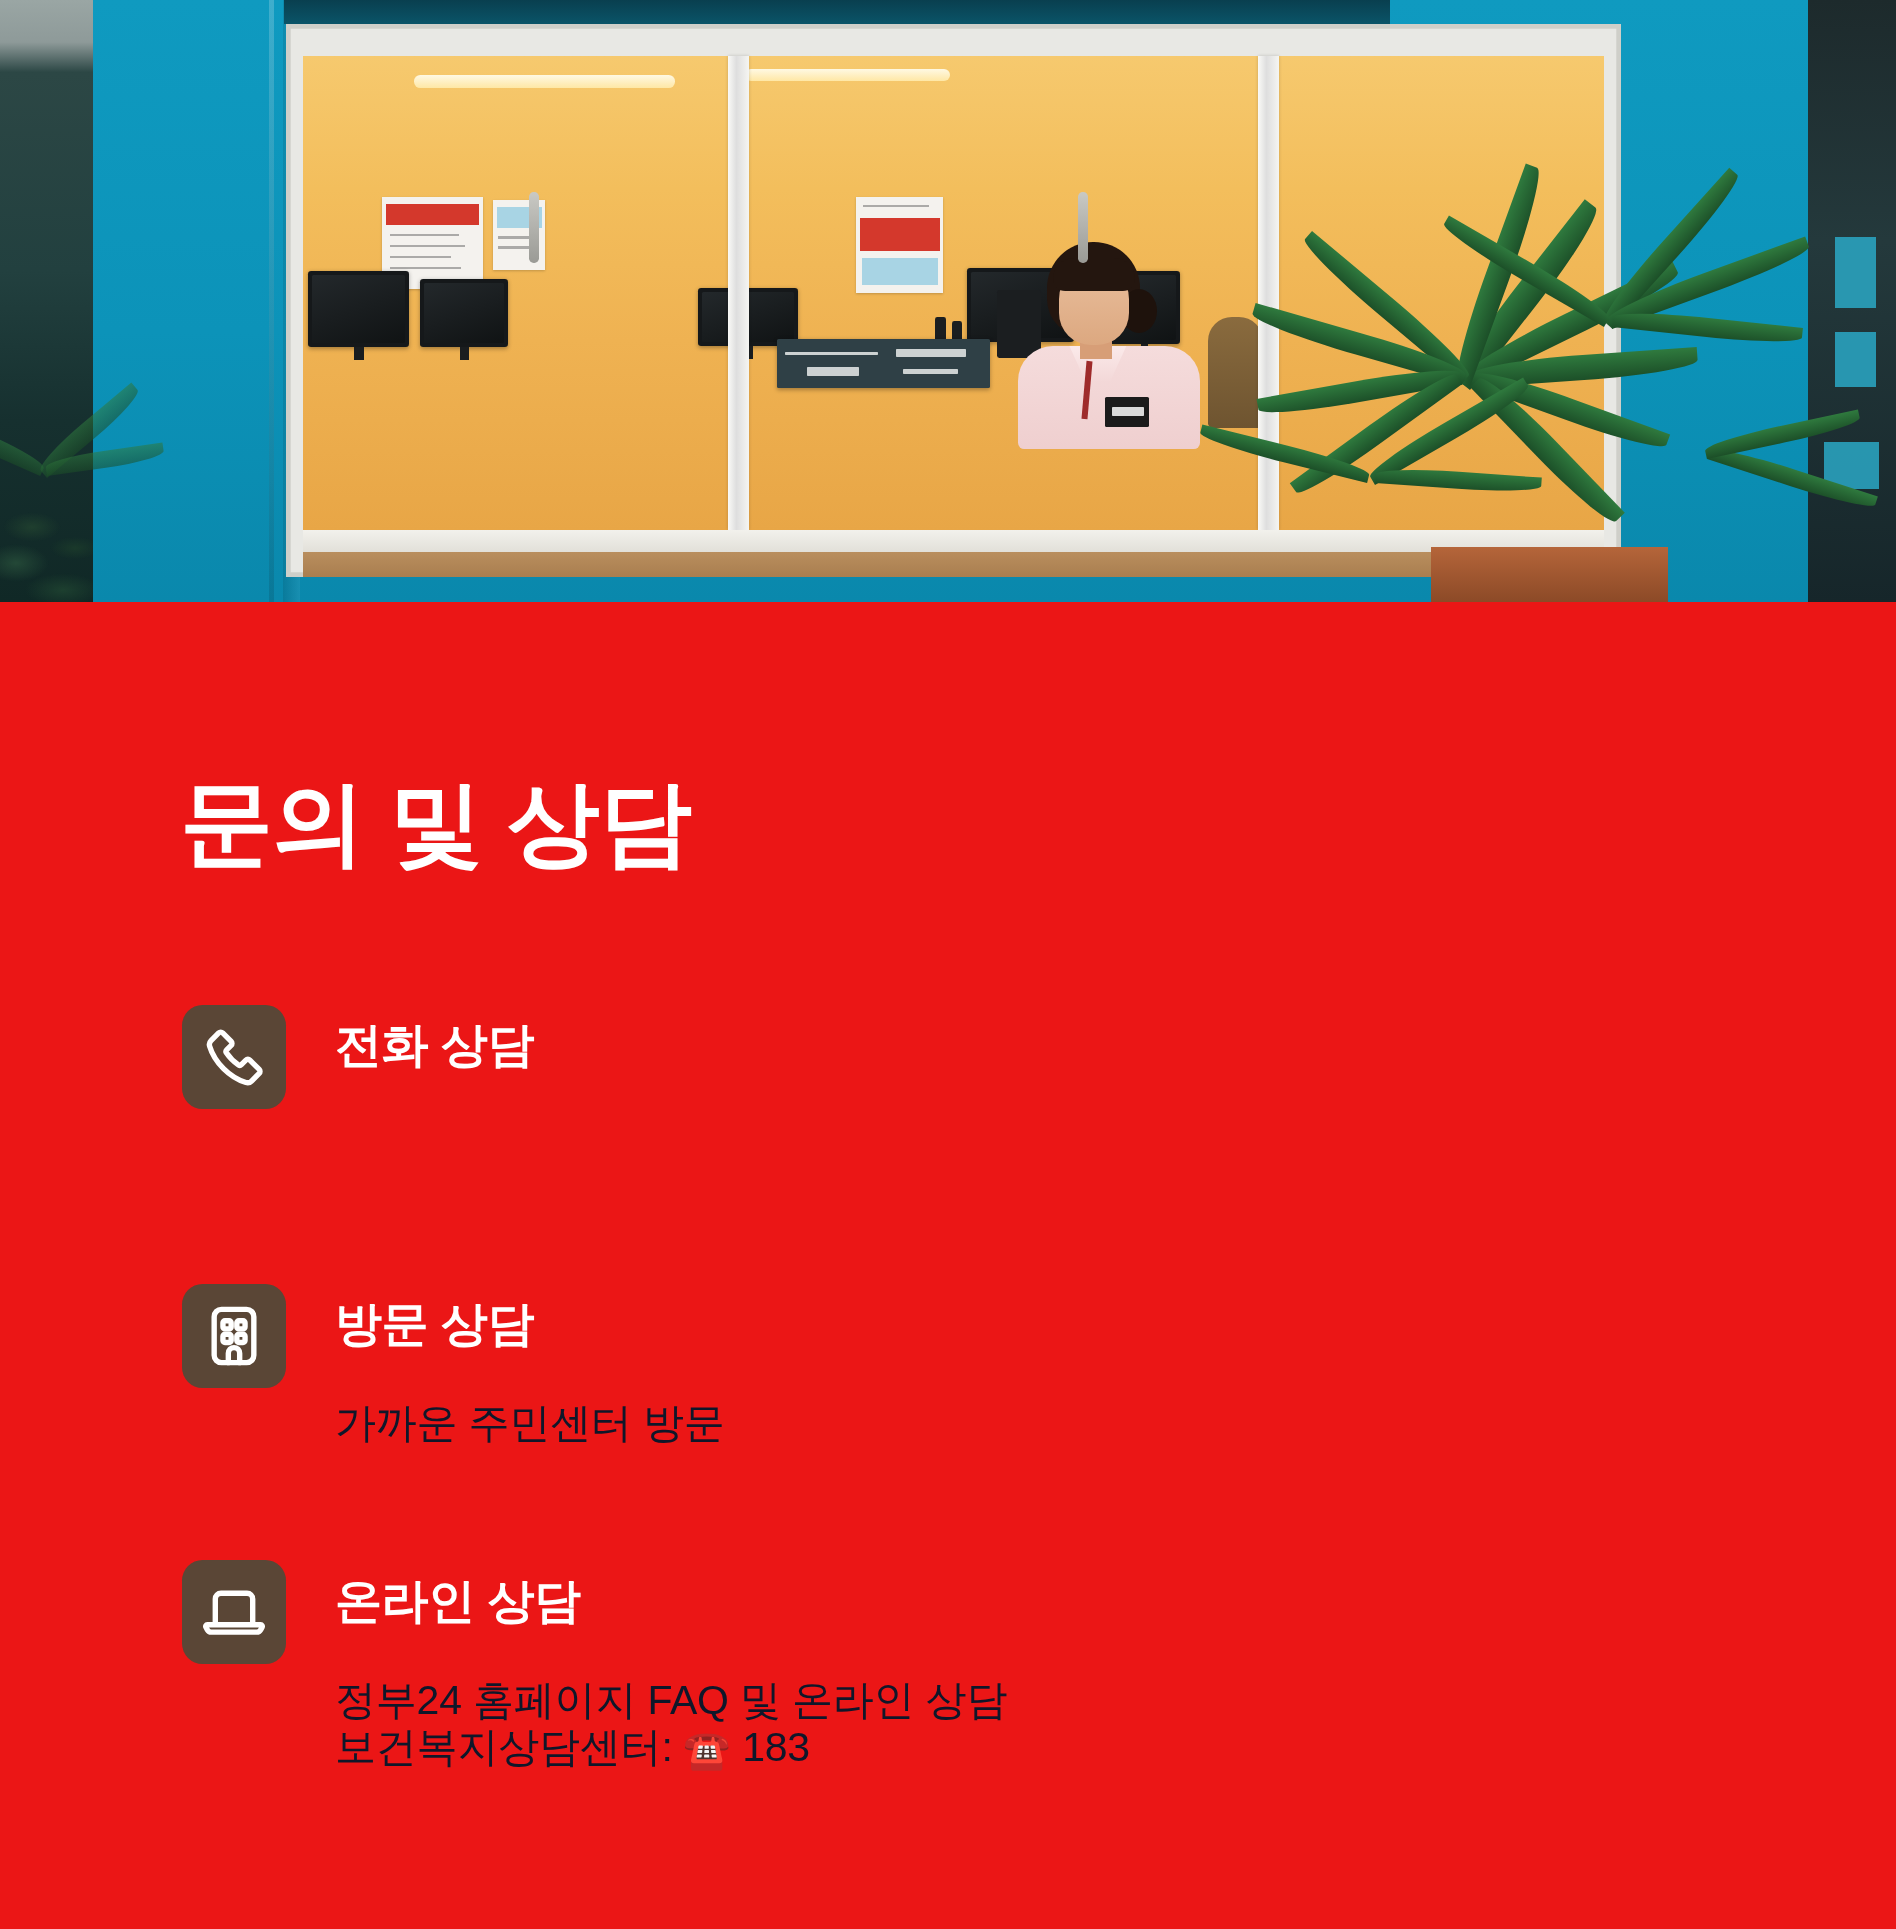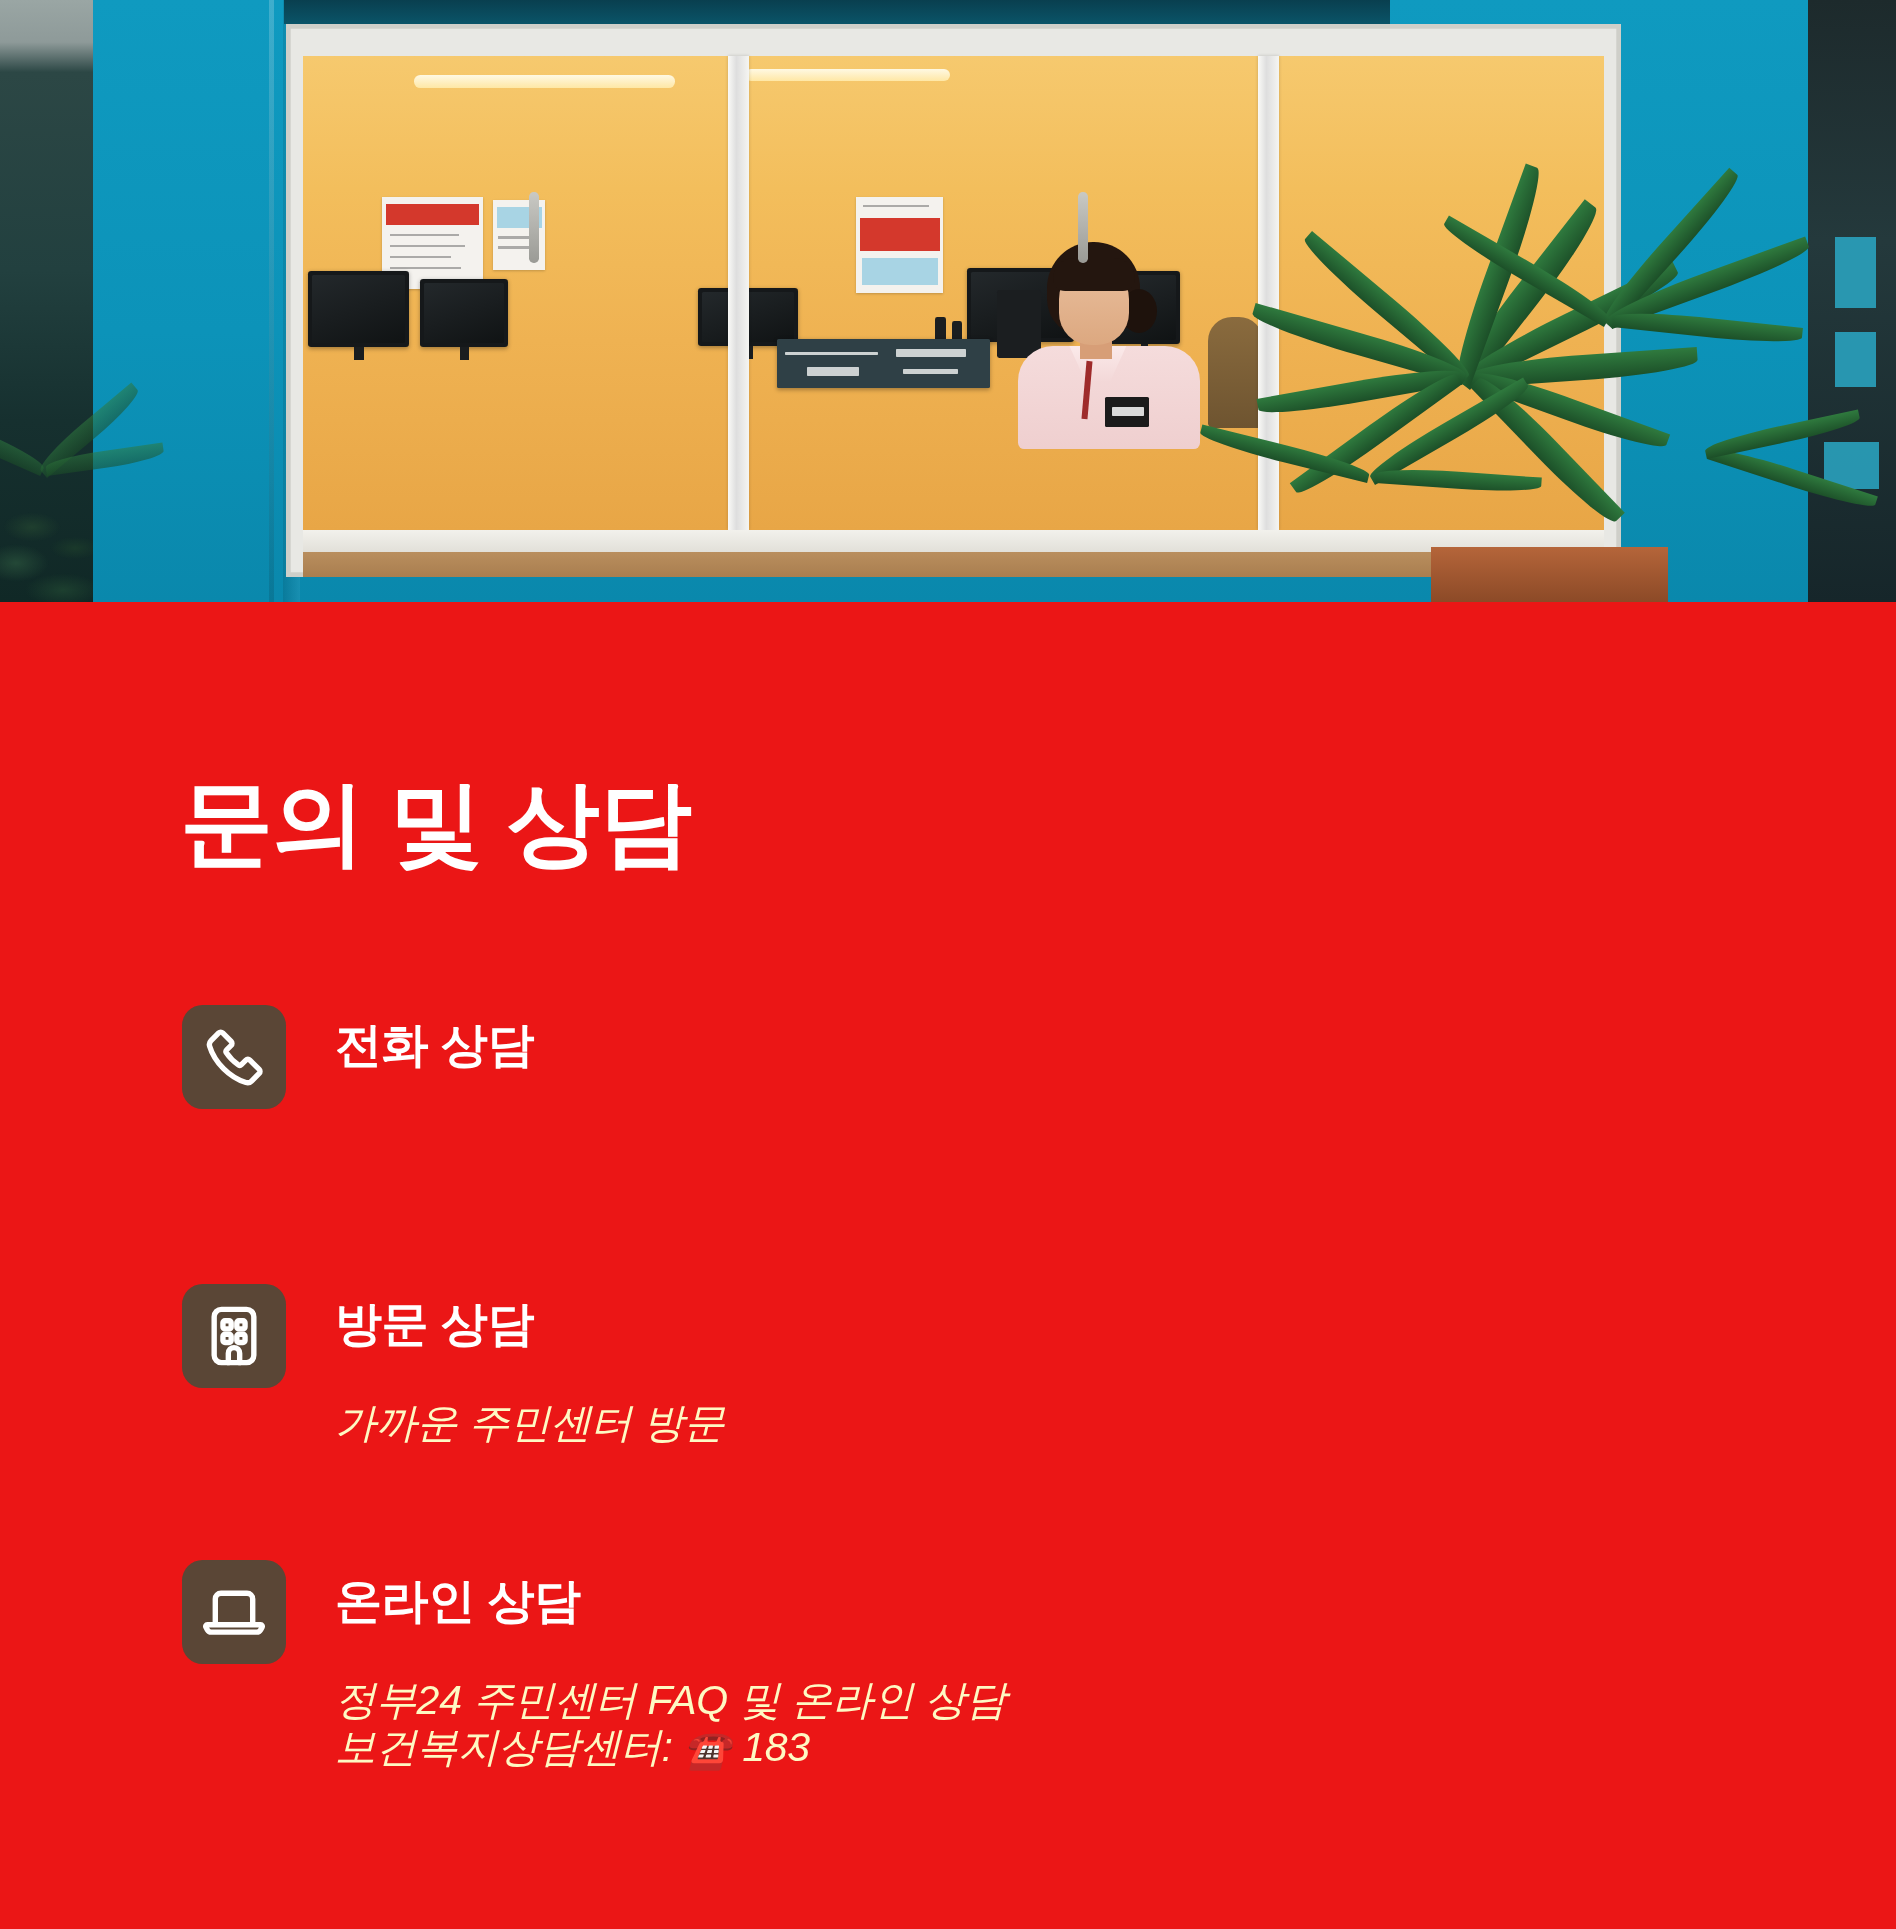--- a/index.html
+++ b/index.html
@@ -225,24 +225,23 @@
     font-weight:bold;
     color:#FFFFFF;
     white-space:nowrap;
     letter-spacing:-0.4px;
   }
   .item-sub {
     position:absolute;
     left:335px;
     font-size:41px;
     font-weight:400;
-    color:#fef9c3;
+    color:#0f172a;
     white-space:nowrap;
     letter-spacing:-0.2px;
-    font-style:italic;
   }
   .tel-emoji { font-size:38px; vertical-align:-1.6px; }
 </style>
 </head>
 <body>
 
 <div class="photo">
   <div class="ph-street-left"></div>
   <div class="ph-facade">
     <div class="ph-facade-seam"></div>
@@ -392,18 +391,18 @@
     </div>
 
     <div class="item">
       <div class="item-icon" style="top:958px;">
         <svg viewBox="0 0 24 24" fill="none" stroke="#FFFFFF" stroke-width="1.9" stroke-linecap="round" stroke-linejoin="round">
           <path d="M5.4 16.2V7.4a2 2 0 0 1 2-2h9.2a2 2 0 0 1 2 2v8.8"></path>
           <path d="M2.6 16.5h18.8a.6.6 0 0 1 .5.9l-.5.9a1.6 1.6 0 0 1-1.4.8H4a1.6 1.6 0 0 1-1.4-.8l-.5-.9a.6.6 0 0 1 .5-.9Z"></path>
         </svg>
       </div>
       <div class="item-title" style="top:968px;">온라인 상담</div>
-      <div class="item-sub" style="top:1071px;">정부24 주민센터 FAQ 및 온라인 상담</div>
+      <div class="item-sub" style="top:1071px;">정부24 홈페이지 FAQ 및 온라인 상담</div>
     </div>
 
   </div>
 </div>
 
 
 </body></html>

